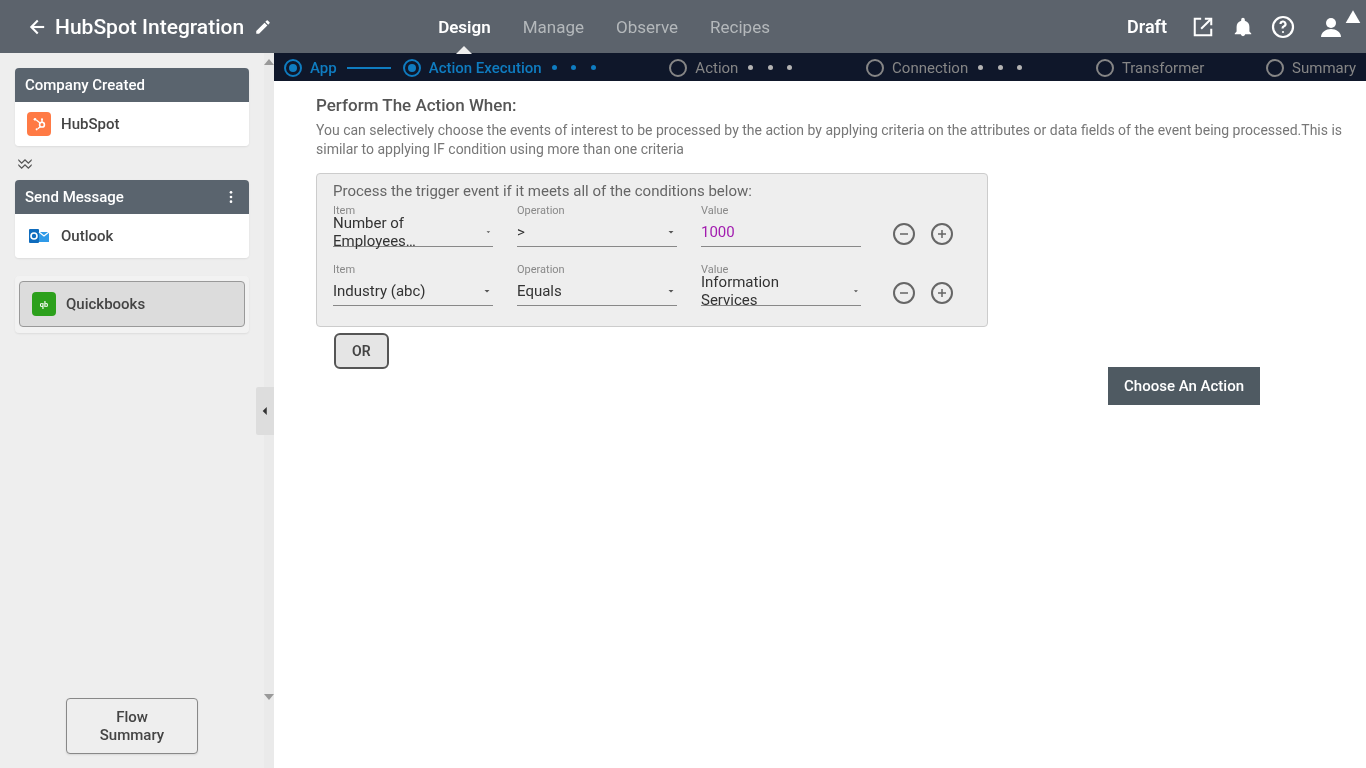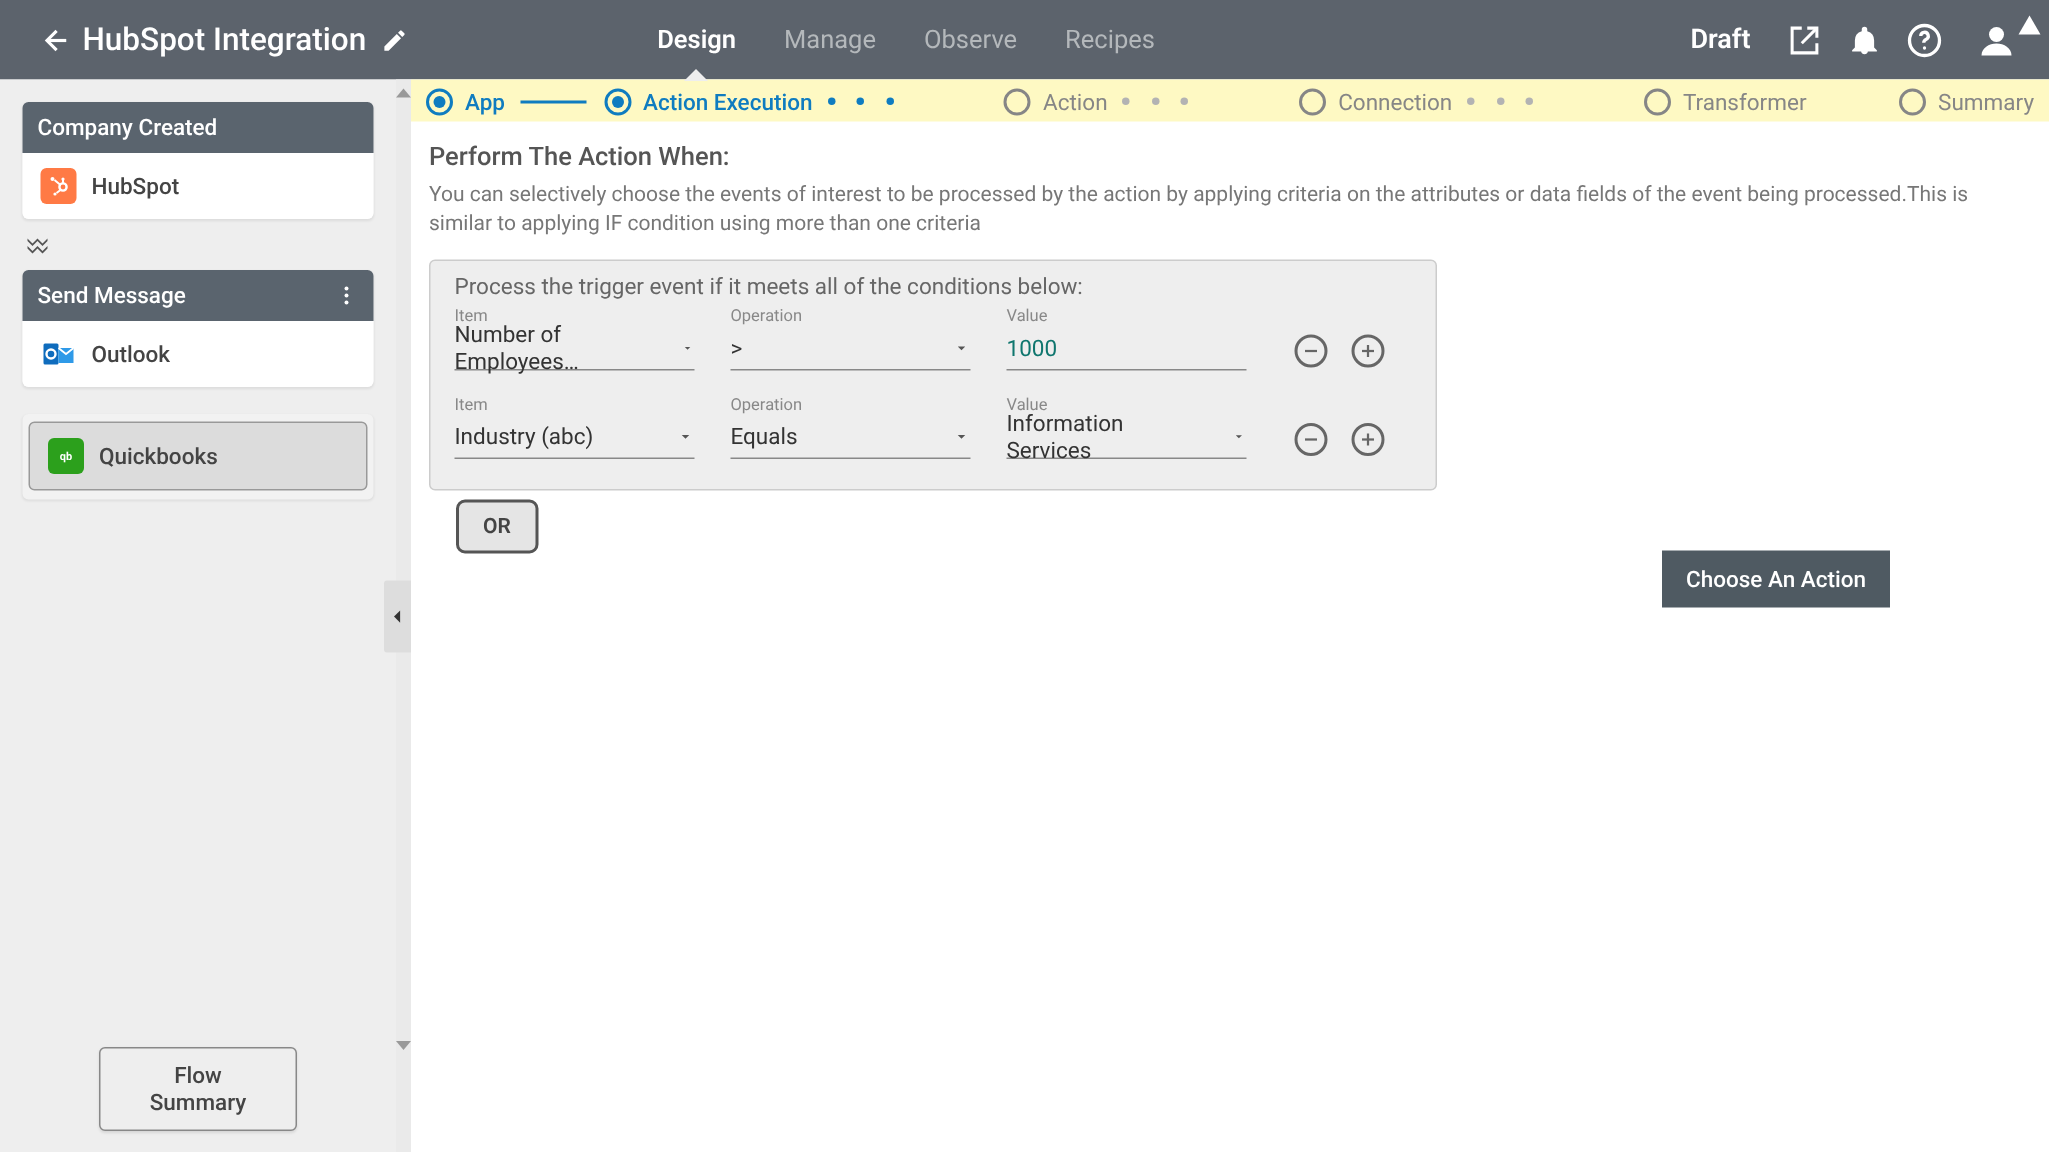--- a/index.html
+++ b/index.html
@@ -34,42 +34,42 @@
 .left .connector{ text-align:center; color:#666; margin:-6px 0 10px; cursor:pointer;}
 .flow-summary{ position:absolute; bottom:14px; left:50%; transform:translateX(-50%); background:#eee; border:1px solid #888; border-radius:4px; padding:9px 16px; font-size:15px; font-weight:500; color:#444; cursor:pointer; box-shadow:0 1px 2px rgba(0,0,0,.1);}
 .left-gutter{ position:absolute; right:-10px; top:0; bottom:0; width:10px; background:#eaeaea; }
 .left-arrow-up, .left-arrow-down{ position:absolute; left:50%; transform:translateX(-50%); width:0; height:0; border-left:5px solid transparent; border-right:5px solid transparent; }
 .left-arrow-up{ top:6px; border-bottom:6px solid #999;}
 .left-arrow-down{ bottom:68px; border-top:6px solid #999;}
 .collapse-handle{ position:absolute; right:-10px; top:50%; transform:translateY(-50%); width:18px; height:48px; background:#ddd; display:flex; align-items:center; justify-content:center; border-radius:2px 0 0 2px; cursor:pointer; z-index:5;}
 
 
 .main { flex:1; display:flex; flex-direction:column; background:#fff; padding-left:10px;}
-.stepper { height:28px; background:#fef9c3; display:flex; align-items:center; padding:1px 10px 0; font-size:15px; }
+.stepper { height:28px; background:#0f172a; display:flex; align-items:center; padding:1px 10px 0; font-size:15px; }
 .stepper .step{ display:flex; align-items:center; color:#868686; cursor:pointer;}
 .stepper .step .radio{ width:18px; height:18px; border:2px solid #868686; border-radius:50%; margin-right:8px; position:relative;}
 .stepper .step.on{ color:#0f7cc0; font-weight:500;}
 .stepper .step.on .radio{ border-color:#0f7cc0;}
 .stepper .step.on .radio::after{ content:""; position:absolute; inset:3px; background:#0f7cc0; border-radius:50%;}
 .stepper .line{ flex:0 0 44px; height:2px; background:#0f7cc0; margin:0 12px 0 10px;}
 .stepper .dots{ flex:0 0 44px; display:flex; justify-content:space-between; margin:0 12px 0 10px;}
 .stepper .dots.on span{ background:#0f7cc0;}
 .stepper .dots span{ width:5px; height:5px; border-radius:50%; background:#b3b3b3;}
 .stepper .grow{ flex:1;}
-.content{ padding:14px 20px 20px 12px;}
+.content{ padding:14px 20px 20px 42px;}
 .content h4{ font-size:17px; font-weight:500; color:#555; margin-bottom:6px;}
 .content p{ font-size:14px; color:#777; max-width:1040px; margin-bottom:14px; line-height:1.35;}
 .cond-box{ background:#eee; border:1px solid #ccc; border-radius:4px; padding:8px 16px 20px; width:672px; display:inline-block;}
 .cond-box .caption{ font-size:15px; color:#666; margin-bottom:4px;}
 .row{ display:flex; align-items:flex-end; gap:24px; margin-top:4px;}
 .field{ display:flex; flex-direction:column;}
 .field label{ font-size:11px; color:#888; margin-bottom:2px;}
 .field .sel{ display:flex; align-items:center; justify-content:space-between; border-bottom:1px solid #888; height:28px; width:160px; font-size:15px; color:#333; cursor:pointer; background:transparent;gap:37px;}
 .field.val .sel{ width:160px;}
-.field input.txt{ border:none; border-bottom:1px solid #888; height:28px; width:160px; font-size:15px; color:#0f766e; background:transparent; outline:none;}
+.field input.txt{ border:none; border-bottom:1px solid #888; height:28px; width:160px; font-size:15px; color:#a21caf; background:transparent; outline:none;}
 .rowbtns{ display:flex; gap:16px; margin-left:8px; padding-bottom:2px;}
 .circbtn{ width:22px; height:22px; border:2px solid #666; border-radius:50%; display:flex; align-items:center; justify-content:center; cursor:pointer;}
 .circbtn svg{ width:12px; height:12px;}
 .orbtn{ margin-top:6px; margin-left:18px; border:2px solid #555; border-radius:6px; background:#e5e5e5; padding:8px 16px; font-size:14px; font-weight:600; color:#444; cursor:pointer;}
 .choose{ float:right; margin-top:40px; margin-right:86px; padding:10px 16px; border:none; border-radius:0; background:#4f5a62; color:#fff; font-size:15px; font-weight:500; cursor:pointer;}
 .clear{clear:both;}
 
 
 .i-hubspot{ background:#ff7a45; display:flex; align-items:center; justify-content:center; color:#fff;}
 .i-outlook{ background:#fff; display:flex; align-items:center; justify-content:center;}

